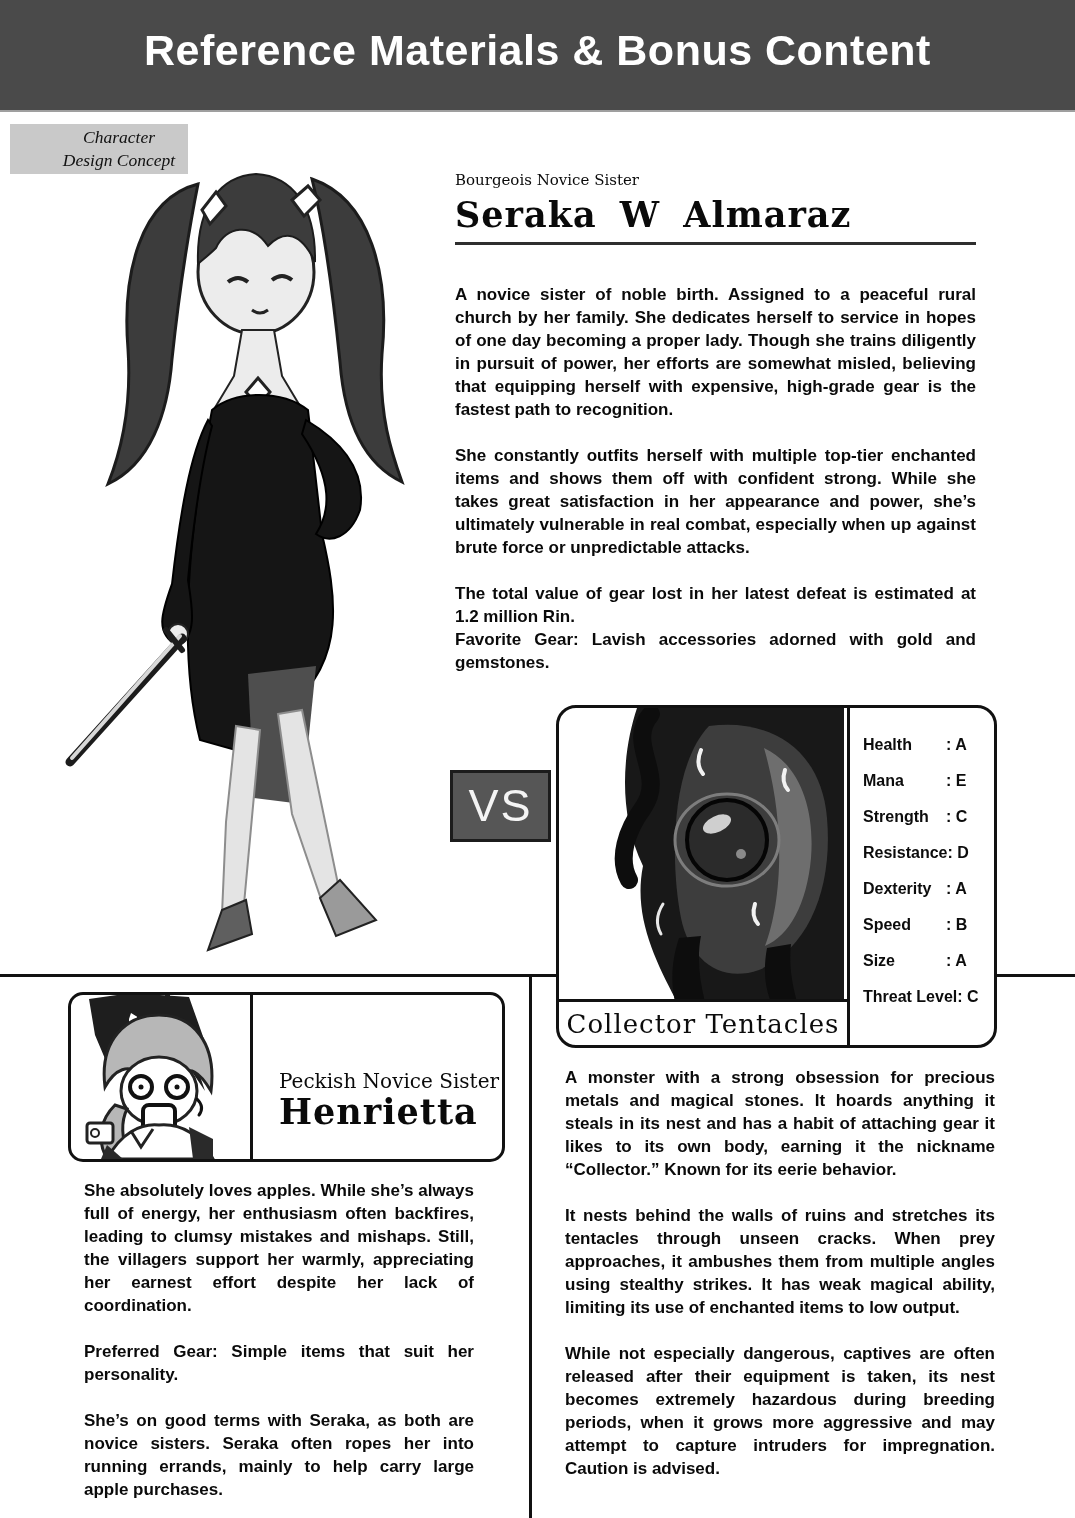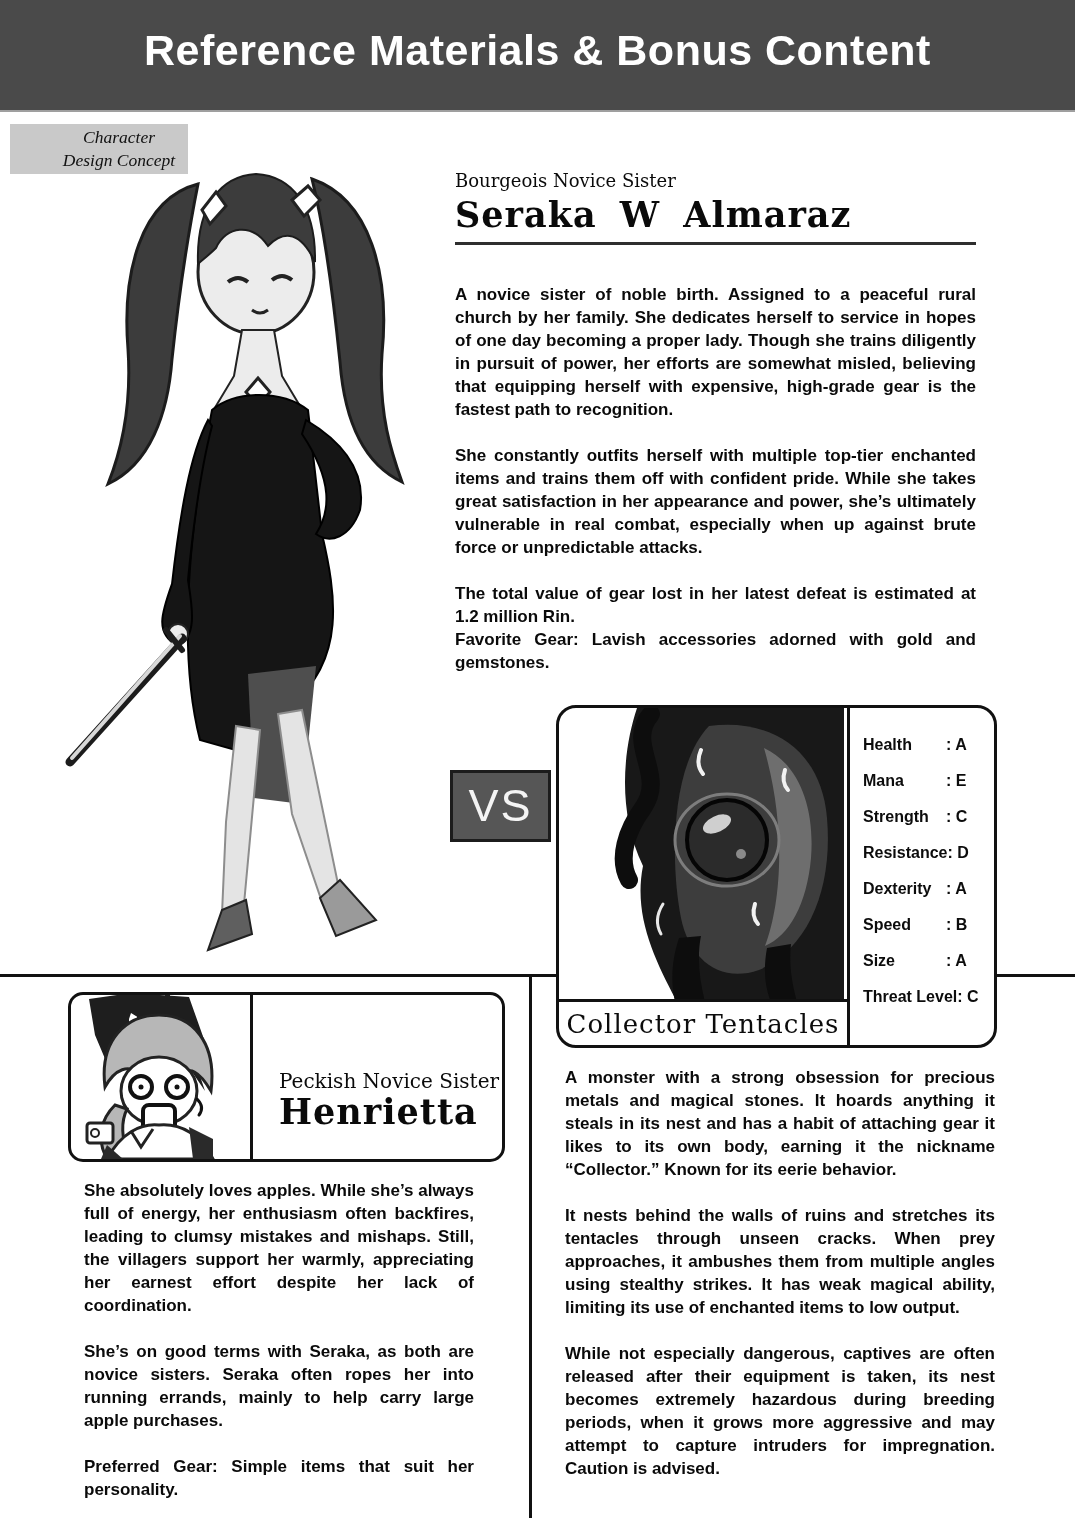--- a/index.html
+++ b/index.html
@@ -15,21 +15,21 @@
   
   .design-label{position:absolute;left:10px;top:124px;width:138px;height:50px;background:#c9c9c9;
           display:flex;flex-direction:column;align-items:center;justify-content:center;
           font-family:"Liberation Serif",serif;font-style:italic;font-size:17.5px;line-height:1.3;color:#111;padding-left:40px;}
 
   
   .seraka-art{position:absolute;left:30px;top:114px;width:430px;height:855px;}
 
   
   .seraka-info{position:absolute;left:455px;top:168px;width:521px;}
-  .subtitle{font-family:"DejaVu Serif",serif;font-size:18px;line-height:25px;}
+  .subtitle{font-family:"DejaVu Serif",serif;font-size:15px;line-height:25px;}
   .char-name{font-family:"DejaVu Serif",serif;font-weight:bold;font-size:35px;line-height:40px;
              margin-top:2px;letter-spacing:1px;word-spacing:10px;}
   .rule{height:3px;background:#2e2e2e;margin-top:7px;}
   .body-text p{margin:0 0 23px 0;font-size:17px;line-height:23px;font-weight:bold;text-align:justify;}
   .body-text p.tight{margin:0;}
   .seraka-info .body-text{margin-top:38px;}
 
   
   .vs-box{position:absolute;left:450px;top:770px;width:101px;height:72px;background:#565656;
           border:3px solid #1c1c1c;box-sizing:border-box;display:flex;align-items:center;
@@ -119,21 +119,21 @@
       <path d="M290,784 L310,766 L346,806 L306,822 Z" fill="#9a9a9a" stroke="#222" stroke-width="2"></path>
     </svg>
   </div>
 
   <div class="seraka-info">
     <div class="subtitle">Bourgeois Novice Sister</div>
     <div class="char-name">Seraka W Almaraz</div>
     <div class="rule"></div>
     <div class="body-text">
       <p>A novice sister of noble birth. Assigned to a peaceful rural church by her family. She dedicates herself to service in hopes of one day becoming a proper lady. Though she trains diligently in pursuit of power, her efforts are somewhat misled, believing that equipping herself with expensive, high-grade gear is the fastest path to recognition.</p>
-      <p>She constantly outfits herself with multiple top-tier enchanted items and trains them off with confident pride. While she takes great satisfaction in her appearance and power, she’s ultimately vulnerable in real combat, especially when up against brute force or unpredictable attacks.</p>
+      <p>She constantly outfits herself with multiple top-tier enchanted items and shows them off with confident strong. While she takes great satisfaction in her appearance and power, she’s ultimately vulnerable in real combat, especially when up against brute force or unpredictable attacks.</p>
       <p class="tight">The total value of gear lost in her latest defeat is estimated at 1.2 million Rin.</p>
       <p class="tight">Favorite Gear: Lavish accessories adorned with gold and gemstones.</p>
     </div>
   </div>
 
   <div class="vs-box">
     <span>VS</span>
   </div>
 
   <div class="monster-card">
@@ -234,22 +234,22 @@
       </svg>
     </div>
     <div class="henrietta-titles">
       <div class="henrietta-sub">Peckish Novice Sister</div>
       <div class="henrietta-name">Henrietta</div>
     </div>
   </div>
 
   <div class="henrietta-text body-text">
     <p>She absolutely loves apples. While she’s always full of energy, her enthusiasm often backfires, leading to clumsy mistakes and mishaps. Still, the villagers support her warmly, appreciating her earnest effort despite her lack of coordination.</p>
+    <p>Preferred Gear: Simple items that suit her personality.</p>
     <p>She’s on good terms with Seraka, as both are novice sisters. Seraka often ropes her into running errands, mainly to help carry large apple purchases.</p>
-    <p>Preferred Gear: Simple items that suit her personality.</p>
   </div>
 
   <div class="monster-text body-text">
     <p>A monster with a strong obsession for precious metals and magical stones. It hoards anything it steals in its nest and has a habit of attaching gear it likes to its own body, earning it the nickname “Collector.” Known for its eerie behavior.</p>
     <p>It nests behind the walls of ruins and stretches its tentacles through unseen cracks. When prey approaches, it ambushes them from multiple angles using stealthy strikes. It has weak magical ability, limiting its use of enchanted items to low output.</p>
     <p>While not especially dangerous, captives are often released after their equipment is taken, its nest becomes extremely hazardous during breeding periods, when it grows more aggressive and may attempt to capture intruders for impregnation. Caution is advised.</p>
   </div>
 
 </div>
 

